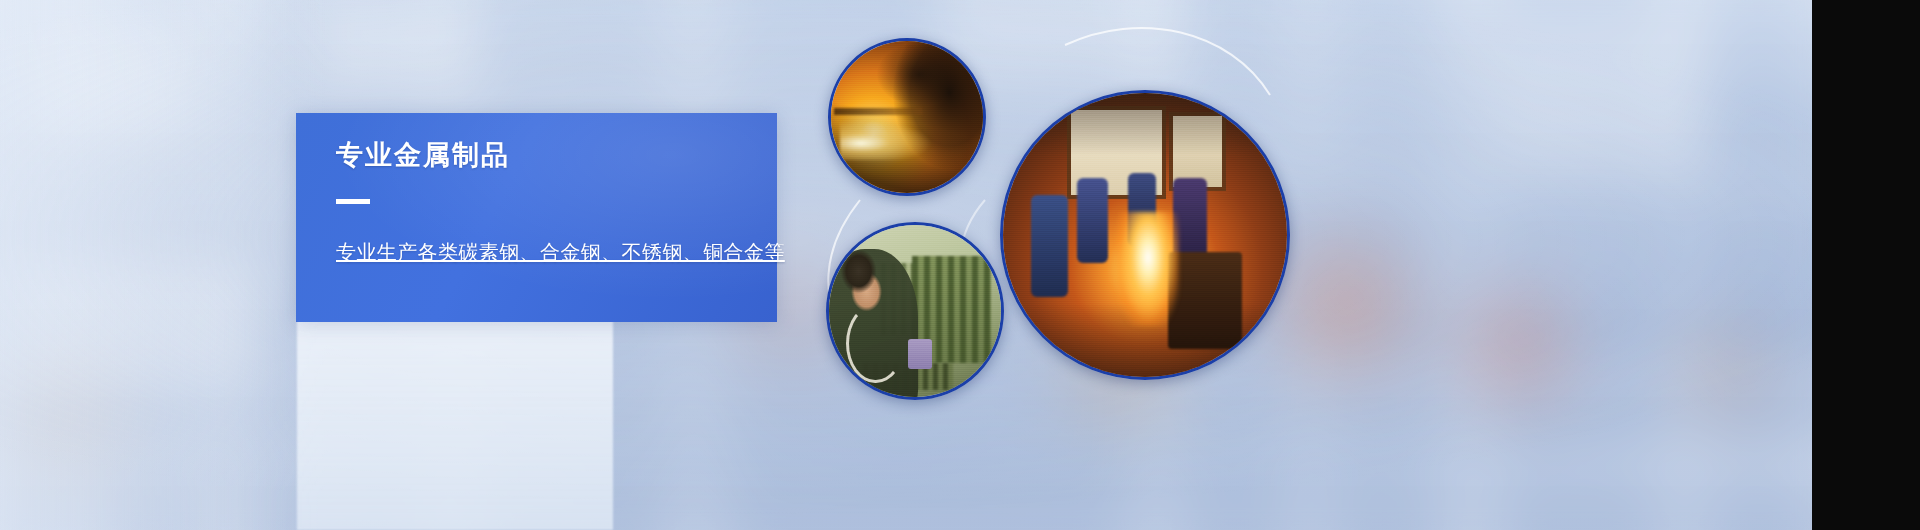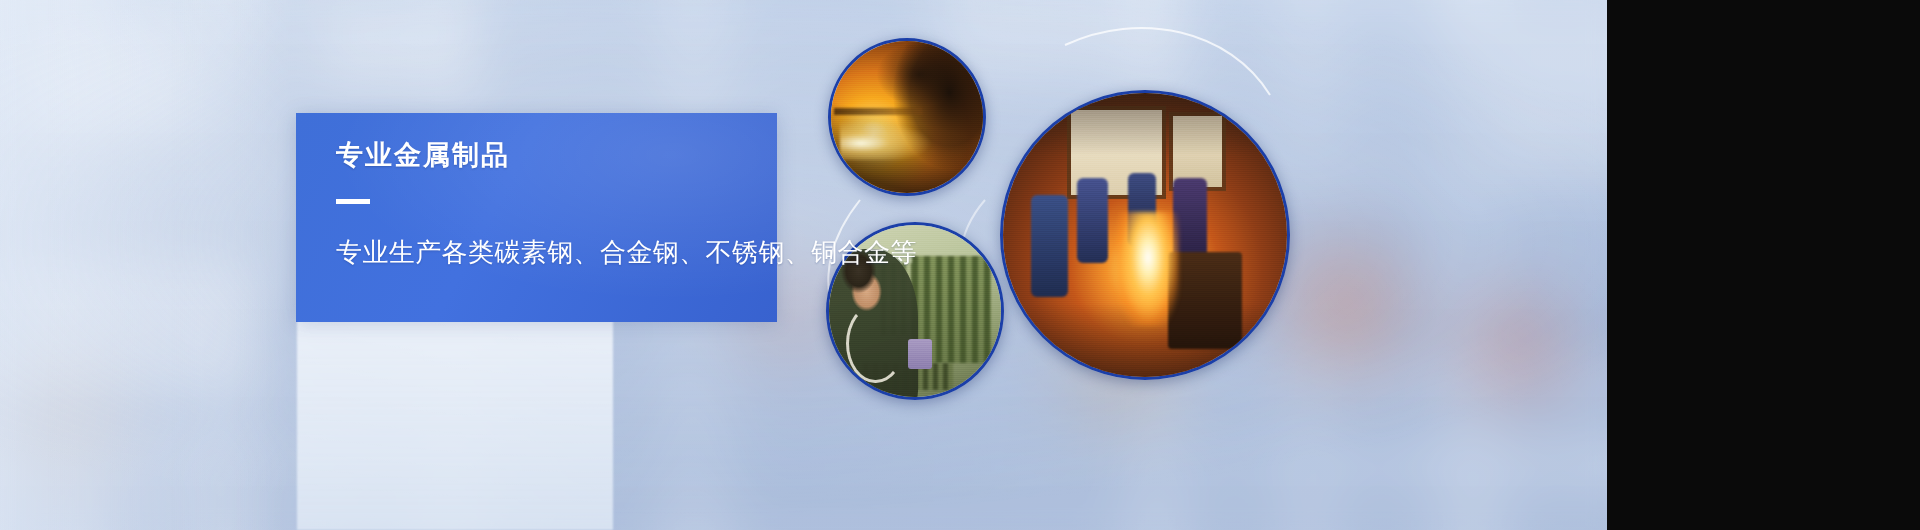--- a/index.html
+++ b/index.html
@@ -1,21 +1,21 @@
 <!DOCTYPE html>
 <html><head>
 <meta charset="utf-8">
 <style>
   * { margin:0; padding:0; box-sizing:border-box; }
   html,body { background:#0a0a0a; }
   body { font-family:"DejaVu Sans","Liberation Sans",sans-serif; }
 
   .banner {
     position:relative;
-    width:1607px; height:530px;
+    width:1812px; height:530px;
     overflow:hidden;
     background:#b9c9e4;
   }
 
   
   .bg-wrap { position:absolute; inset:0; overflow:hidden; }
   .bg-base {
     position:absolute; inset:-40px;
     background:
       linear-gradient(100deg, rgba(255,255,255,.55) 0%, rgba(255,255,255,.10) 22%, rgba(255,255,255,0) 40%),
@@ -68,25 +68,26 @@
     letter-spacing:2px;
     line-height:1.1;
     text-shadow:0 1px 2px rgba(20,45,110,.30);
   }
   .panel-rule {
     width:34px; height:5px; background:#ffffff;
     margin-top:29px; margin-bottom:33px;
   }
   .panel-line {
     color:#ffffff;
-    font-size:26px;
+    font-size:20px;
     line-height:30px;
     letter-spacing:.4px;
     white-space:nowrap;
     text-shadow:0 1px 2px rgba(20,45,110,.28);
+    text-decoration:underline;
   }
 
   
   .arcs { position:absolute; left:800px; top:0; width:640px; height:530px; }
 
   
   .circ {
     position:absolute; border-radius:50%;
     border:3px solid #1b3fa8;
     overflow:hidden;

